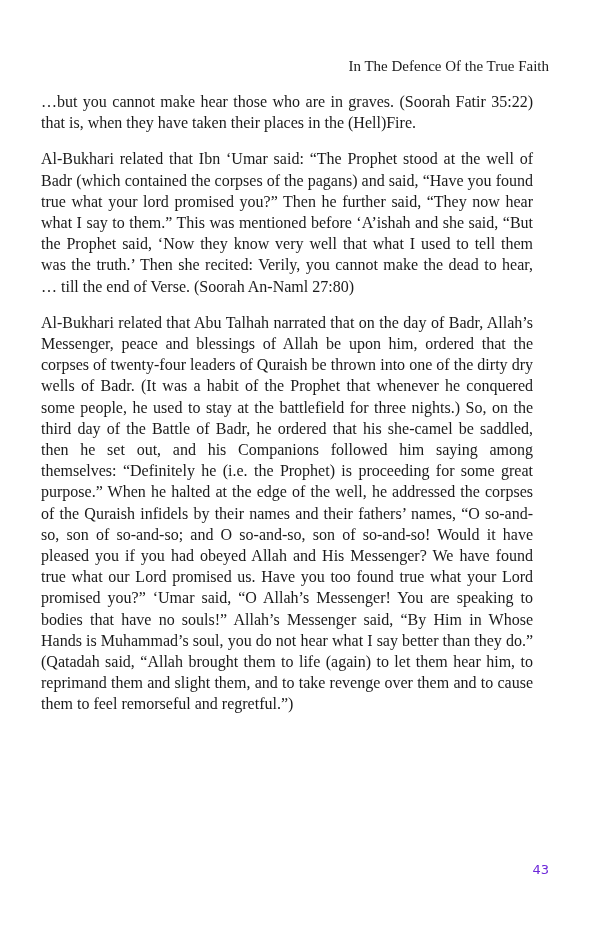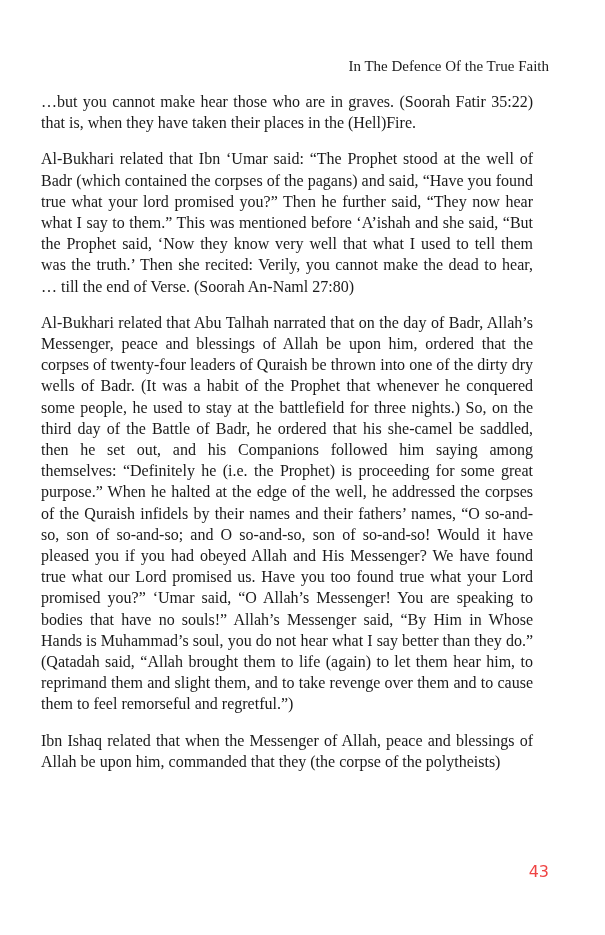--- a/index.html
+++ b/index.html
@@ -20,30 +20,29 @@
     font-size: 16px; line-height: 21.2px; color: #1a1a1a;
   }
   .body p {
     margin: 0 0 15px 0;
     text-align: justify;
     text-align-last: left;
   }
   .pagenum {
     position: absolute; top: 862px; right: 56px;
     font-family: "DejaVu Sans", "Liberation Sans", sans-serif;
-    font-size: 16px; color: #ef4444; margin-left: 18px;
+    font-size: 13px; color: #6d28d9; margin-left: 18px;
   }
 </style>
 </head>
 <body>
 
 <div class="page">
   <div class="header">In The Defence Of the True Faith</div>
 
   <div class="body">
     <p>…but you cannot make hear those who are in graves. (Soorah Fatir 35:22) that is, when they have taken their places in the (Hell)Fire.</p>
     <p>Al-Bukhari related that Ibn ‘Umar said: “The Prophet stood at the well of Badr (which contained the corpses of the pagans) and said, “Have you found true what your lord promised you?” Then he further said, “They now hear what I say to them.” This was mentioned before ‘A’ishah and she said, “But the Prophet said, ‘Now they know very well that what I used to tell them was the truth.’ Then she recited: Verily, you cannot make the dead to hear, … till the end of Verse. (Soorah An-Naml 27:80)</p>
     <p>Al-Bukhari related that Abu Talhah narrated that on the day of Badr, Allah’s Messenger, peace and blessings of Allah be upon him, ordered that the corpses of twenty-four leaders of Quraish be thrown into one of the dirty dry wells of Badr. (It was a habit of the Prophet that whenever he conquered some people, he used to stay at the battlefield for three nights.) So, on the third day of the Battle of Badr, he ordered that his she-camel be saddled, then he set out, and his Companions followed him saying among themselves: “Definitely he (i.e. the Prophet) is proceeding for some great purpose.” When he halted at the edge of the well, he addressed the corpses of the Quraish infidels by their names and their fathers’ names, “O so-and-so, son of so-and-so; and O so-and-so, son of so-and-so! Would it have pleased you if you had obeyed Allah and His Messenger? We have found true what our Lord promised us. Have you too found true what your Lord promised you?” ‘Umar said, “O Allah’s Messenger! You are speaking to bodies that have no souls!” Allah’s Messenger said, “By Him in Whose Hands is Muhammad’s soul, you do not hear what I say better than they do.” (Qatadah said, “Allah brought them to life (again) to let them hear him, to reprimand them and slight them, and to take revenge over them and to cause them to feel remorseful and regretful.”)</p>
-    <p>Ibn Ishaq related that when the Messenger of Allah, peace and blessings of Allah be upon him, commanded that they (the corpse of the polytheists)</p>
   </div>
 
   <div class="pagenum">43</div>
 </div>
 
 </body></html>

